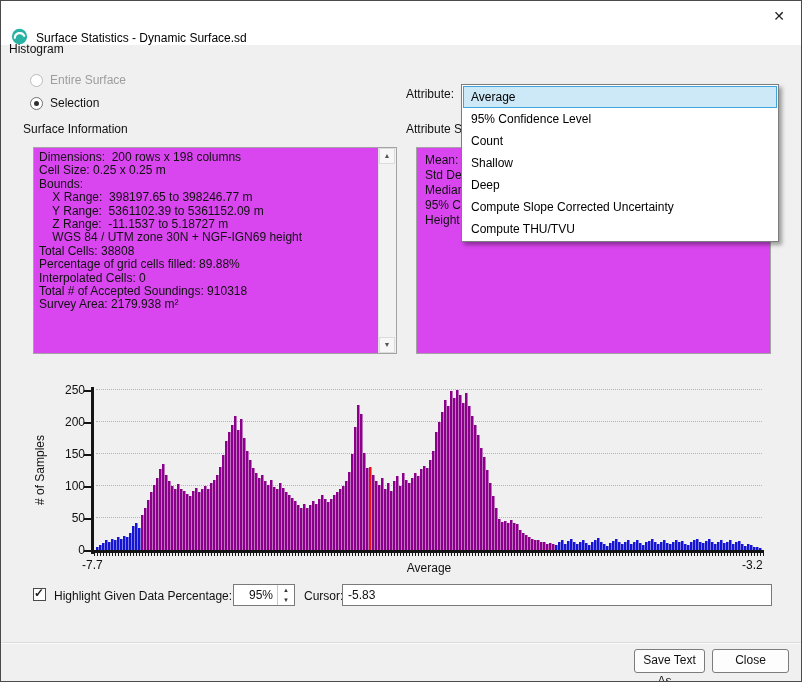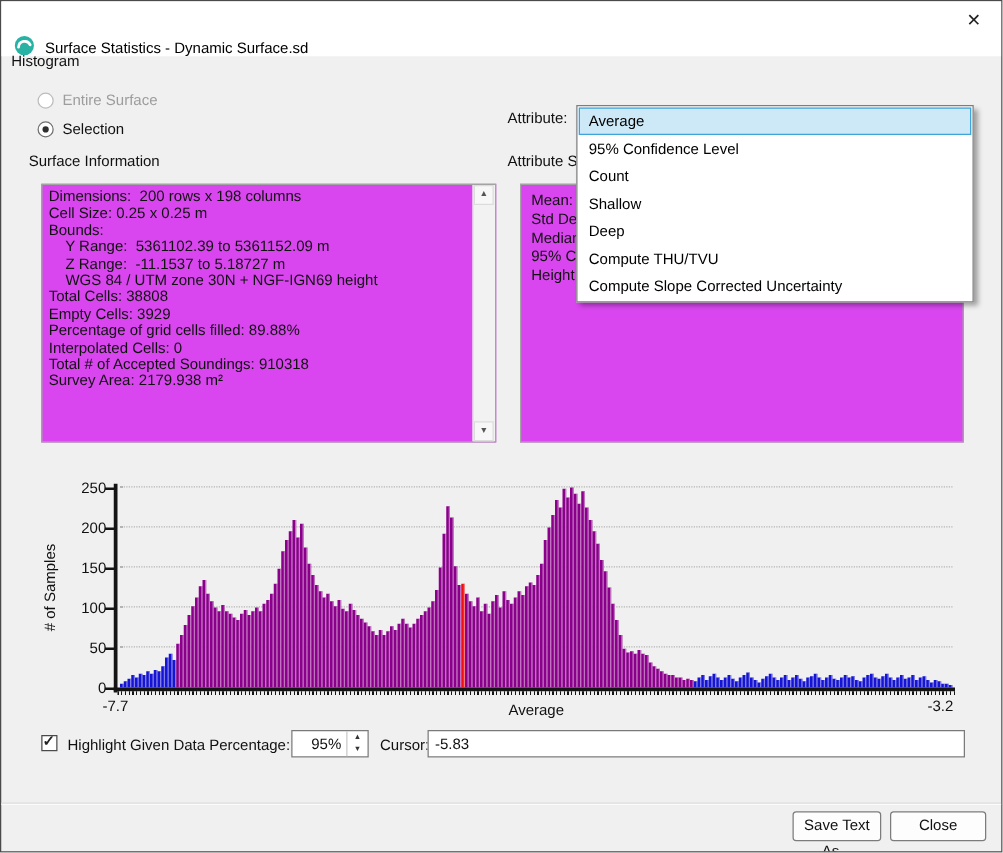--- a/index.html
+++ b/index.html
@@ -86,25 +86,25 @@
     <span class="radio-circle checked"></span>
     <span class="radio-label">Selection</span>
   </div>
 
   <div class="lbl" style="left:22px;top:121px;">Surface Information</div>
   <div class="white-box" style="left:32px;top:146px;width:364px;height:207px;">
     <div class="pre-text">
         <div class="pre-line">Dimensions:  200 rows x 198 columns</div>
         <div class="pre-line">Cell Size: 0.25 x 0.25 m</div>
         <div class="pre-line">Bounds:</div>
+        <div class="pre-line">    X Range:  398197.65 to 398246.77 m</div>
         <div class="pre-line">    Y Range:  5361102.39 to 5361152.09 m</div>
         <div class="pre-line">    Z Range:  -11.1537 to 5.18727 m</div>
         <div class="pre-line">    WGS 84 / UTM zone 30N + NGF-IGN69 height</div>
         <div class="pre-line">Total Cells: 38808</div>
-        <div class="pre-line">Empty Cells: 3929</div>
         <div class="pre-line">Percentage of grid cells filled: 89.88%</div>
         <div class="pre-line">Interpolated Cells: 0</div>
         <div class="pre-line">Total # of Accepted Soundings: 910318</div>
         <div class="pre-line">Survey Area: 2179.938 m²</div>
       </div>
     <div class="vscroll">
       <div class="sb-btn sb-up">▲</div>
       <div class="sb-btn sb-down">▼</div>
     </div>
   </div>
@@ -120,22 +120,22 @@
         <div class="stats-line">Height</div>
       </div>
   </div>
 
   <div class="dropdown">
       <div class="dd-item selected">Average</div>
       <div class="dd-item">95% Confidence Level</div>
       <div class="dd-item">Count</div>
       <div class="dd-item">Shallow</div>
       <div class="dd-item">Deep</div>
+      <div class="dd-item">Compute Slope Corrected Uncertainty</div>
       <div class="dd-item">Compute THU/TVU</div>
-      <div class="dd-item">Compute Slope Corrected Uncertainty</div>
     </div>
 
   <div class="samples-label-wrap">
       <span># of Samples</span>
     </div>
   <div class="y-labels">
       <div class="ylab" style="bottom: -7px;">0</div>
       <div class="ylab" style="bottom: 25px;">50</div>
       <div class="ylab" style="bottom: 57px;">100</div>
       <div class="ylab" style="bottom: 89px;">150</div>

